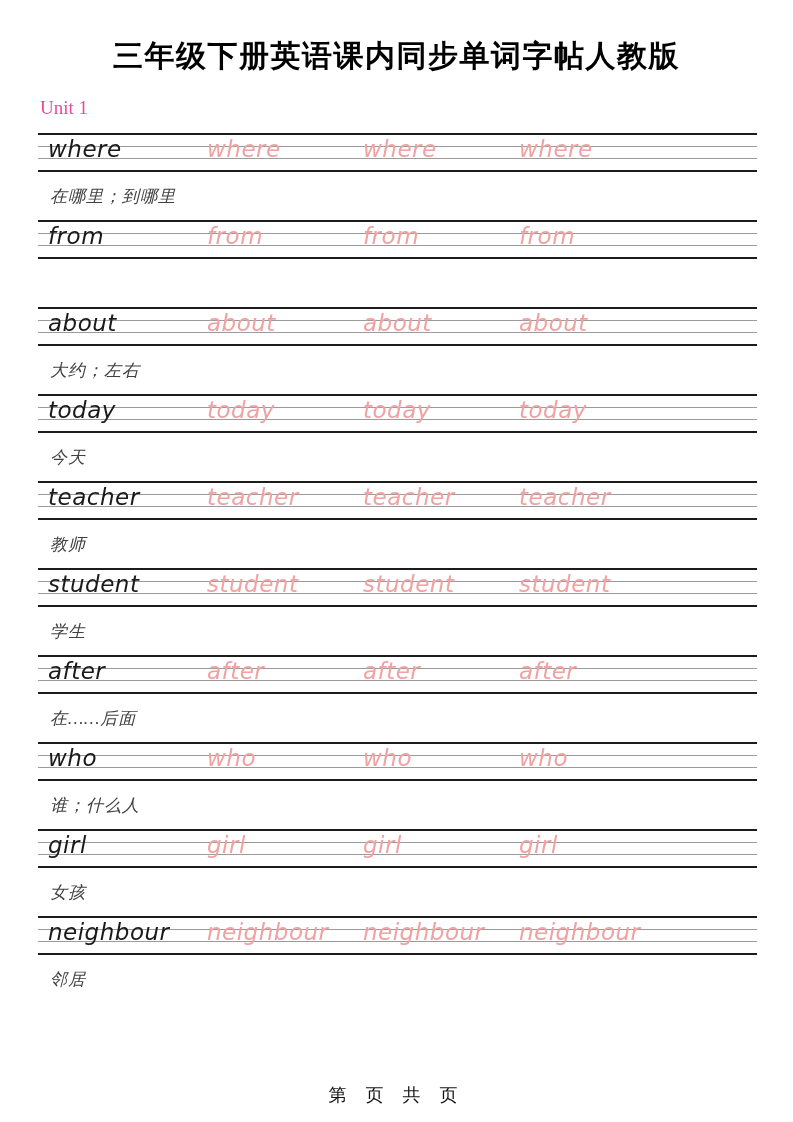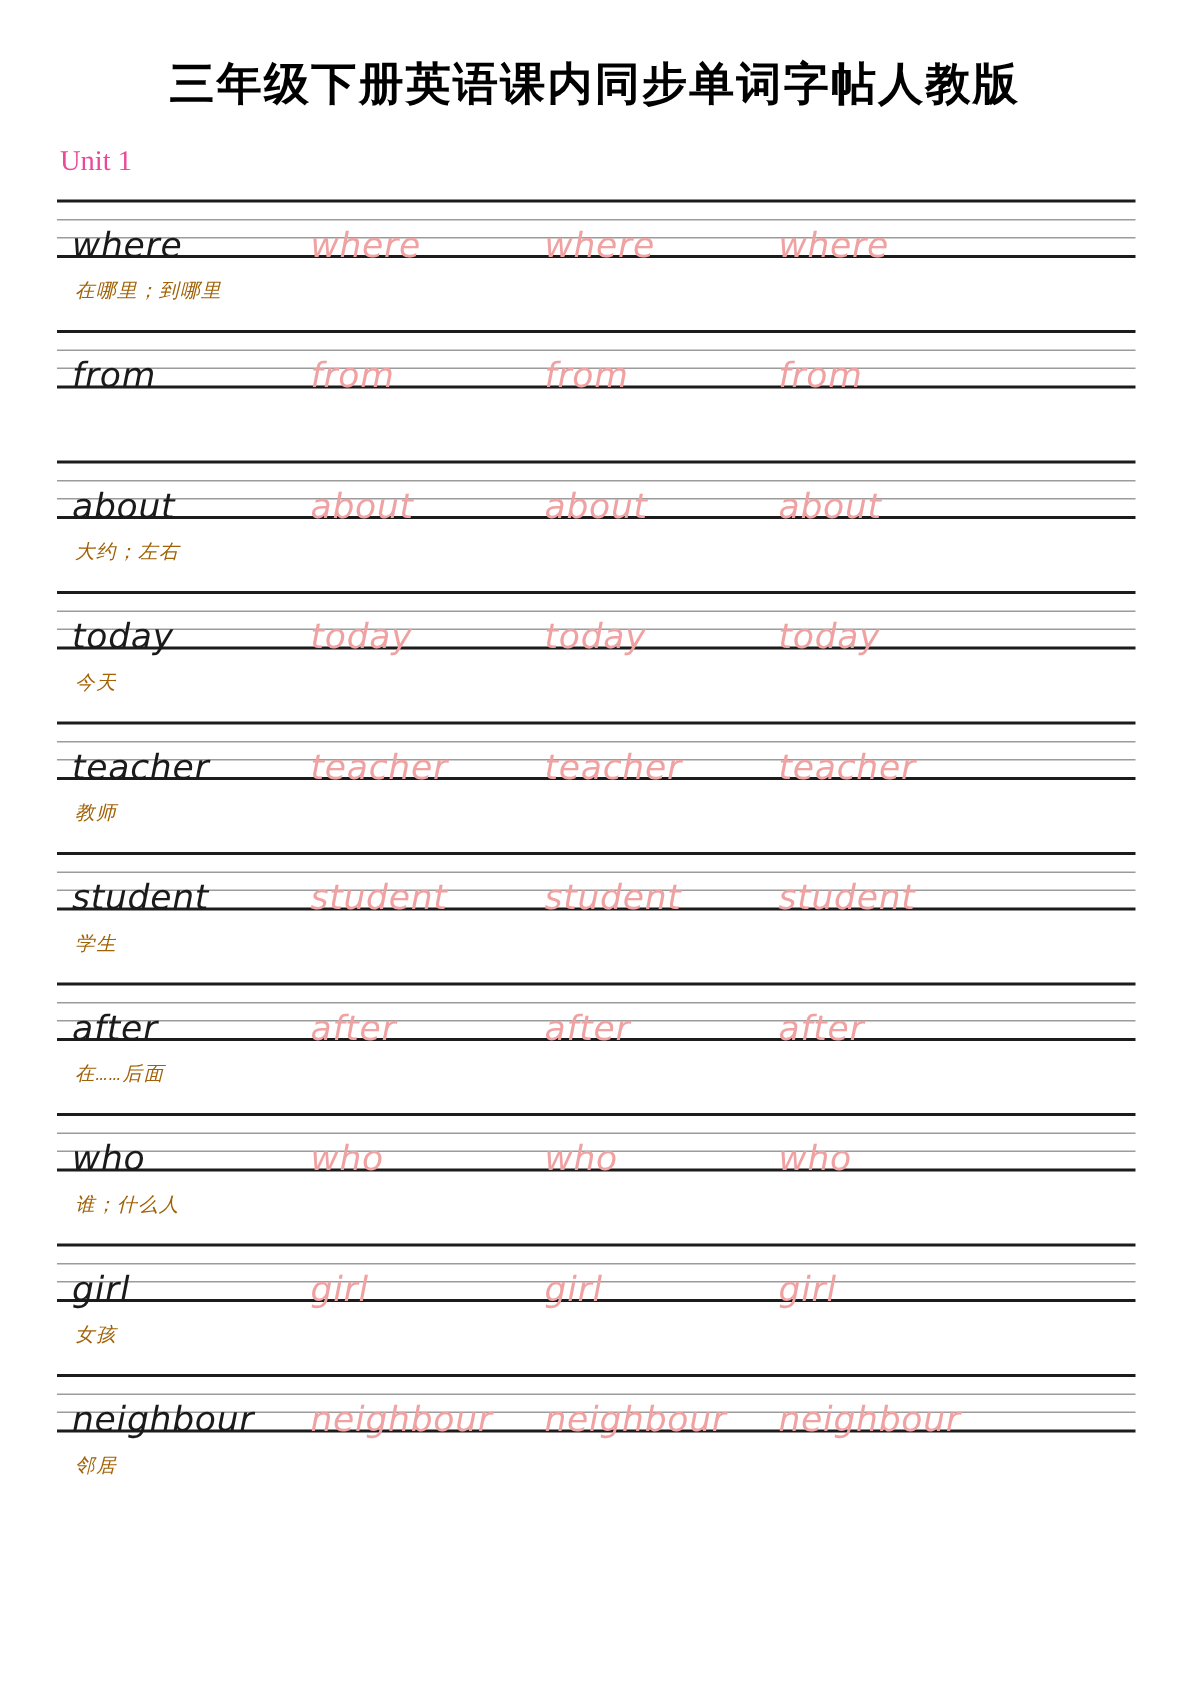--- a/index.html
+++ b/index.html
@@ -53,42 +53,42 @@
     position: absolute;
     left: 0;
     right: 0;
     height: 1px;
     background: #9b9b9b;
   }
   .inner-line.l1 { top: 11px; }
   .inner-line.l2 { top: 23px; }
   .word {
     position: absolute;
-    top: 15px;
+    top: 0;
     height: 35px;
     line-height: 28px;
     font-size: 23px;
     font-style: italic;
     letter-spacing: 0.5px;
     font-family: "DejaVu Sans", sans-serif;
     white-space: nowrap;
   }
   .word.main { left: 10px; color: #1a1a1a; }
   .word.trace { color: #f0a2a2; }
   .word.t1 { left: 169px; }
   .word.t2 { left: 325px; }
   .word.t3 { left: 481px; }
   .gloss {
     position: absolute;
     top: 52px;
     left: 12px;
-    font-size: 13px;
+    font-size: 17px;
     font-style: italic;
-    color: #a16207;
-    font-family: Liberation Mono, monospace;
+    color: #404040;
+    font-family: Liberation Serif, serif;
     letter-spacing: 1px;
   }
   .footer {
     position: absolute;
     top: 1083px;
     left: 0;
     right: 0;
     text-align: center;
     font-size: 18px;
     letter-spacing: 7px;
@@ -215,13 +215,14 @@
       <div class="inner-line l1"></div>
       <div class="inner-line l2"></div>
       <span class="word main">neighbour</span>
       <span class="word trace t1">neighbour</span>
       <span class="word trace t2">neighbour</span>
       <span class="word trace t3">neighbour</span>
     </div>
     <div class="gloss">邻居</div>
   </div>
 </div>
+  <div class="footer">第 页 共  页</div>
 </div>
 
 </body></html>

